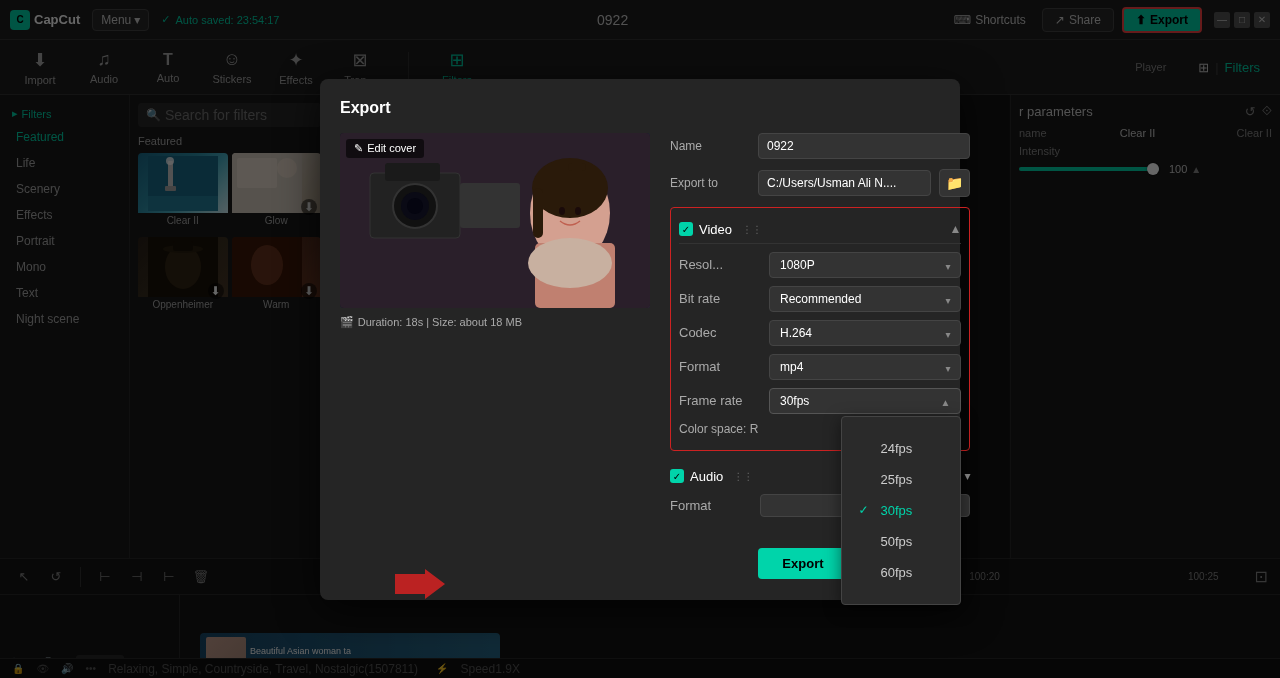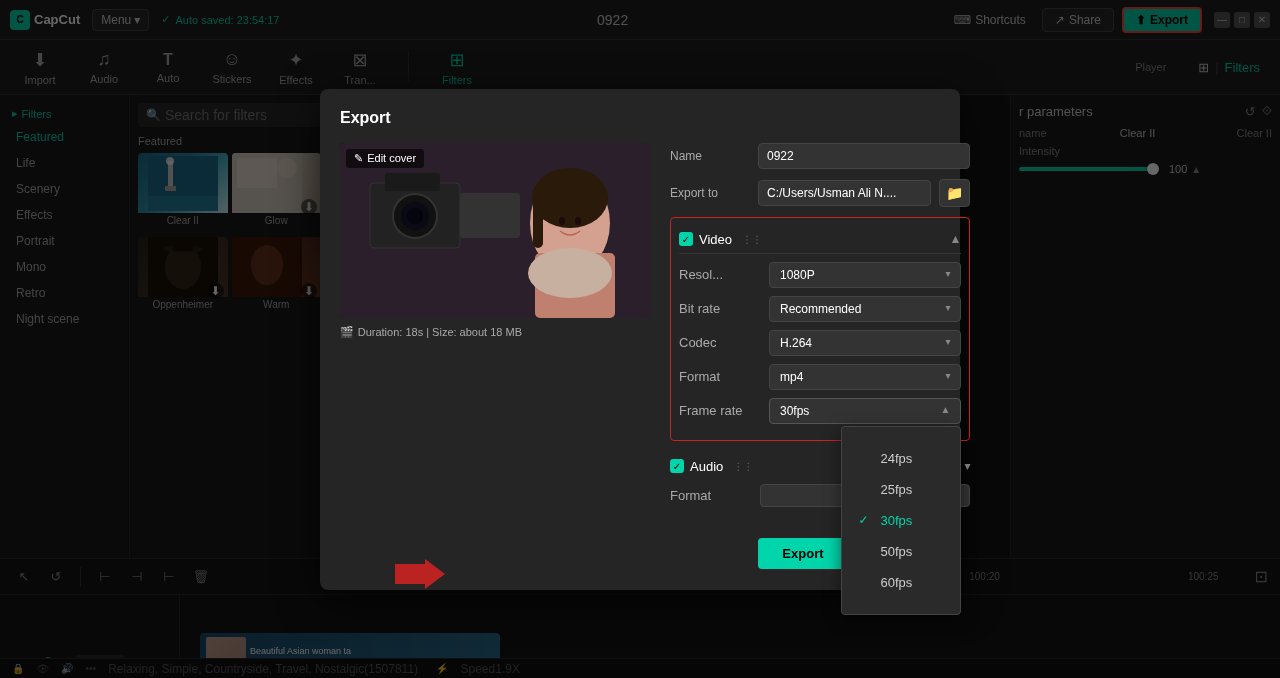--- a/index.html
+++ b/index.html
@@ -526,21 +526,21 @@
     }
     .select-control {
       flex: 1;
       background: #333;
       border: 1px solid #444;
       border-radius: 4px;
       color: #fff;
       padding: 5px 10px;
       font-size: 12px;
       display: flex;
-      align-items: flex-start;
+      align-items: flex-end;
       justify-content: space-between;
       cursor: pointer;
       position: relative;
     }
     .select-arrow { color: #888; font-size: 10px; }
 
     
     .dropdown-menu {
       position: absolute;
       background: #2a2a2a;
@@ -703,21 +703,21 @@
     <div class="sidebar-item">
       <span>Effects</span>
     </div>
     <div class="sidebar-item">
       <span>Portrait</span>
     </div>
     <div class="sidebar-item">
       <span>Mono</span>
     </div>
     <div class="sidebar-item">
-      <span>Retro</span>
+      <span>Text</span>
     </div>
     <div class="sidebar-item">
       <span>Night scene</span>
     </div>
   </div>
 
   <div class="filters-panel">
     <div class="search-box">
       <span style="color:#666;font-size:12px;">🔍</span>
       <input type="text" placeholder="Search for filters" style="">
@@ -989,20 +989,23 @@
                 <span class="check-mark"></span>
                 <span>50fps</span>
               </div>
               <div class="dropdown-item">
                 <span class="check-mark"></span>
                 <span>60fps</span>
               </div>
             </div>
           </div>
 
+          <div class="color-space-row">
+            <span class="color-space-label">Color space: R</span>
+          </div>
         </div>
 
         <div style="padding:6px 0;">
           <div class="section-header" style="border:none;margin-bottom:4px;">
             <div class="section-checkbox">✓</div>
             <span class="section-title">Audio</span>
             <span style="color:#666;font-size:10px;margin-left:4px;">⋮⋮</span>
             <span class="section-arrow">▾</span>
           </div>
           <div class="select-row">

